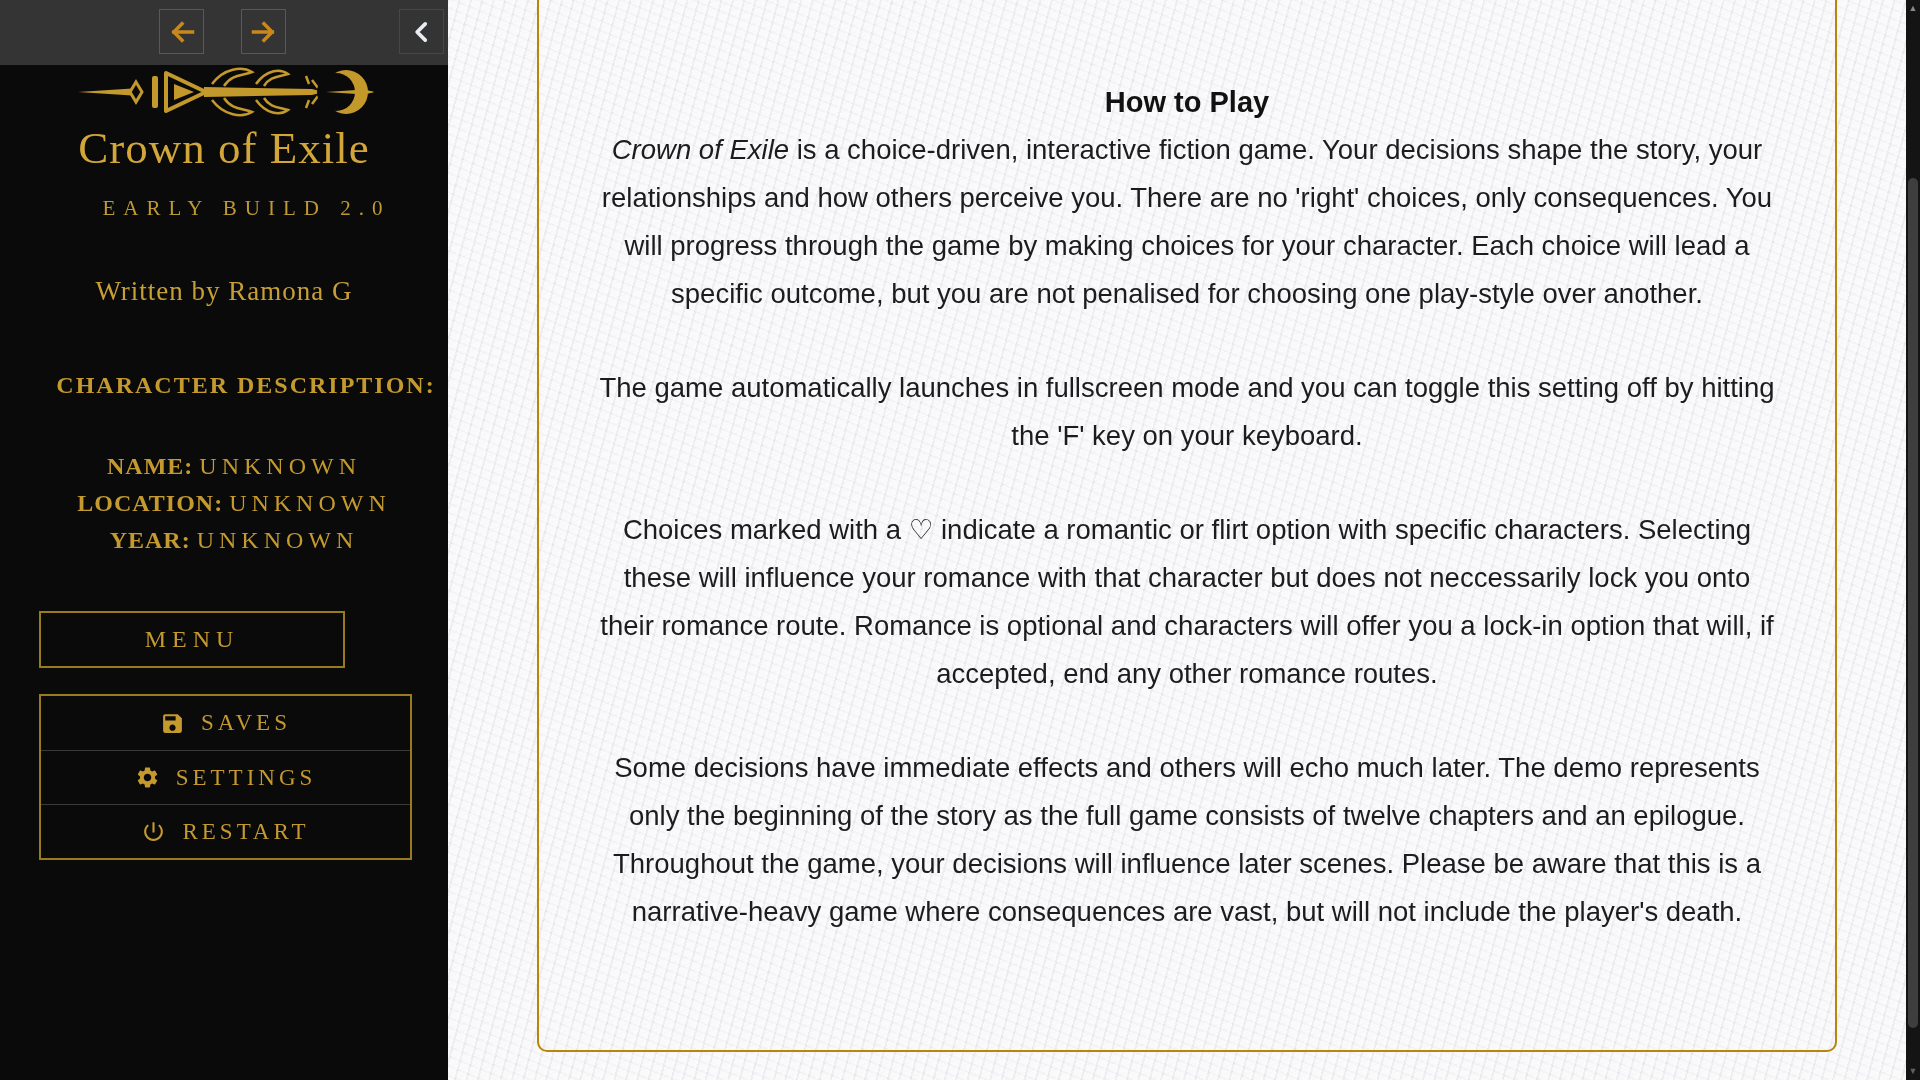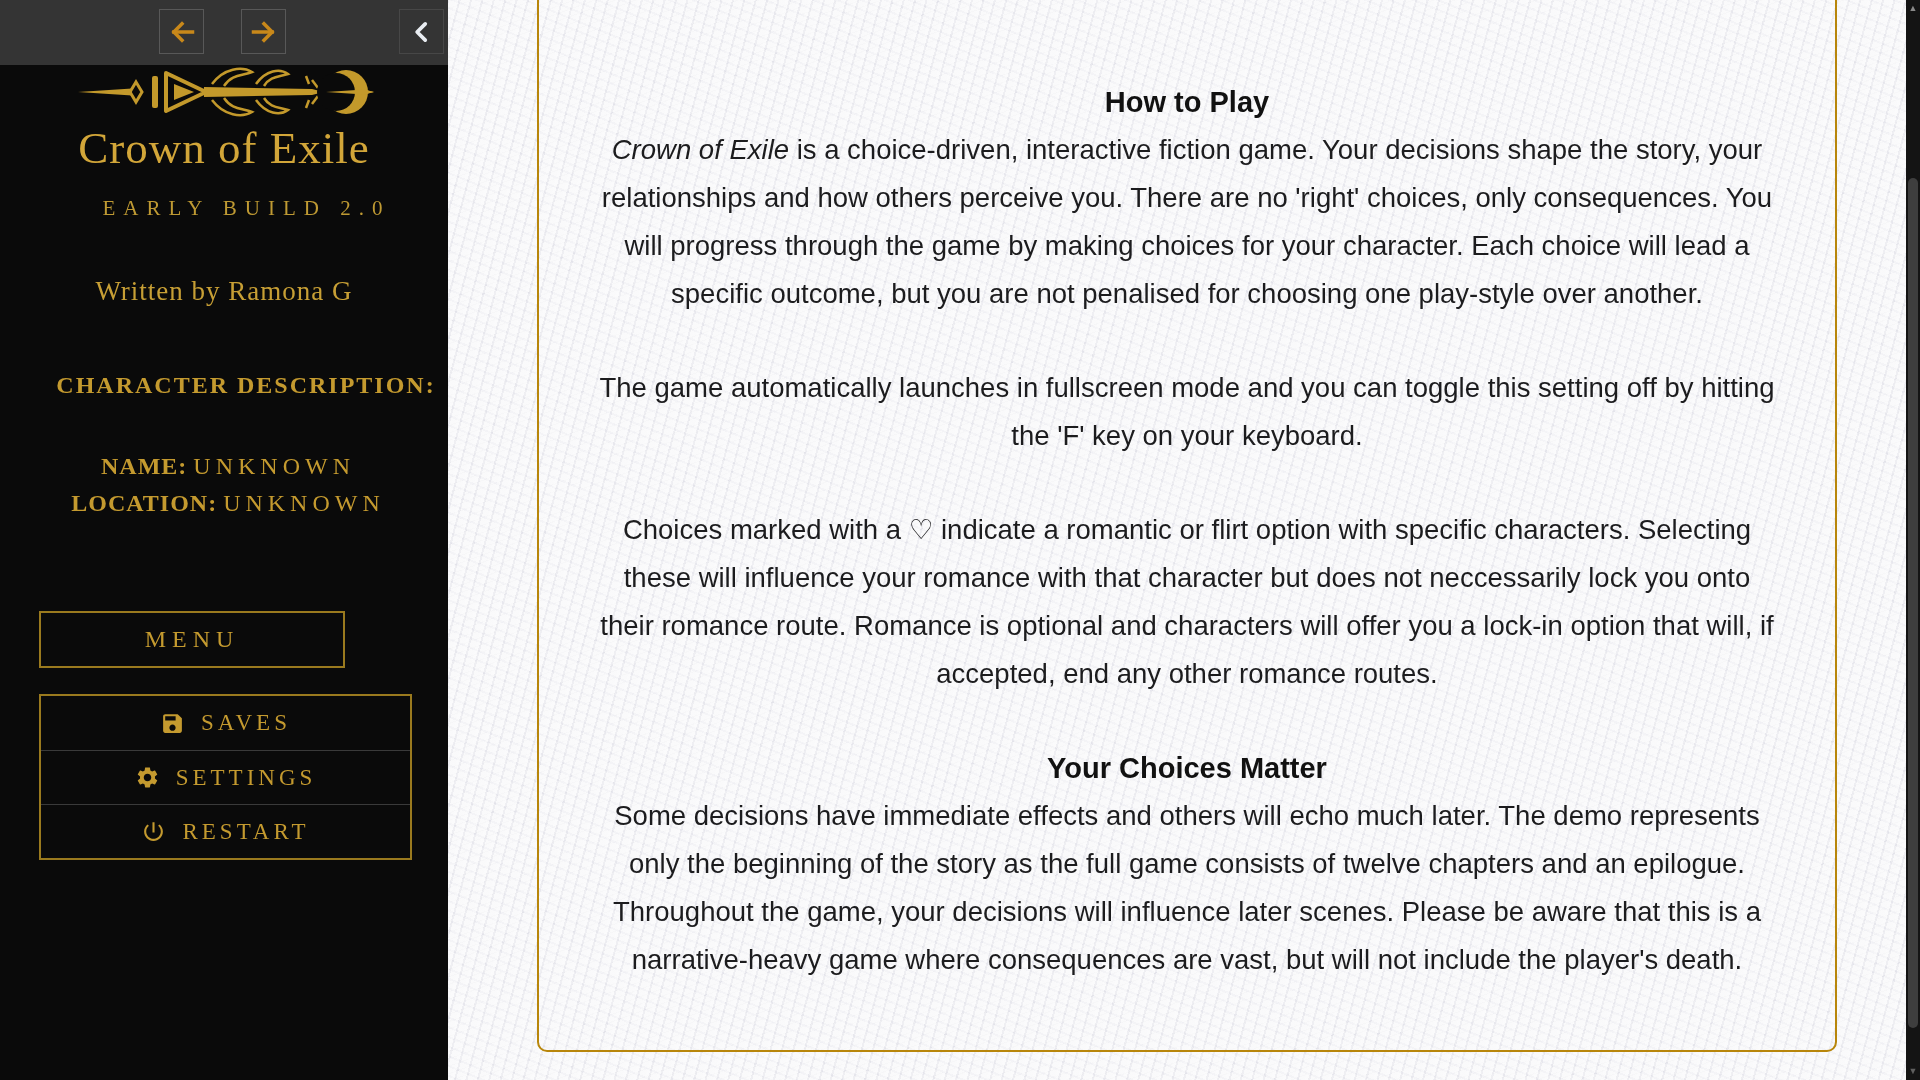--- a/index.html
+++ b/index.html
@@ -51,21 +51,21 @@
 
   .game-title { position:absolute; left:0; top:122px; width:448px; text-align:center;
     font-size:45px; font-weight:normal; color:#d2a639; letter-spacing:1px; }
   .build { position:absolute; left:0; top:196px; width:448px; text-align:center;
     font-size:21px; letter-spacing:8px; color:#bf9a33;padding-left:45px; }
   .author { position:absolute; left:0; top:276px; width:448px; text-align:center;
     font-size:27px; color:#c79f35; letter-spacing:1px; }
 
   .char-head { position:absolute; left:0; top:372px; width:448px; text-align:center;
     font-size:24px; font-weight:bold; letter-spacing:2px; color:#c49a2f;padding-left:44px; }
-  .char-rows { position:absolute; left:4px; top:448px; width:448px; text-align:center; }
+  .char-rows { position:absolute; left:10px; top:448px; width:448px; text-align:center; }
   .char-row { font-size:24px; line-height:37px; }
   .char-row .lbl { font-weight:bold; letter-spacing:1px; }
   .char-row .val { letter-spacing:5px; font-weight:normal; }
 
   .menu-btn { position:absolute; left:39px; top:611px; width:306px; height:57px;
     background:transparent; border:2px solid #9a7a1e; color:#c49a2f;
     font-family:"Liberation Serif", serif; font-size:24px; letter-spacing:6px; cursor:pointer; }
 
   .stack { position:absolute; left:39px; top:694px; width:373px; height:166px; border:2px solid #9a7a1e; }
   .stack-btn { width:100%; height:54px; background:transparent; border:none; border-top:1px solid #3a3a3a;
@@ -79,21 +79,20 @@
 
 <div class="screen">
 
   <div class="paper"></div>
 
   <div class="panel">
     <h2>How to Play</h2>
     <p><span class="em">Crown of Exile</span><span> is a choice-driven, interactive fiction game. Your decisions shape the story, your relationships and how others perceive you. There are no 'right' choices, only consequences. You will progress through the game by making choices for your character. Each choice will lead a specific outcome, but you are not penalised for choosing one play-style over another.</span></p>
     <p>The game automatically launches in fullscreen mode and you can toggle this setting off by hitting the 'F' key on your keyboard.</p>
     <p>Choices marked with a ♡ indicate a romantic or flirt option with specific characters. Selecting these will influence your romance with that character but does not neccessarily lock you onto their romance route. Romance is optional and characters will offer you a lock-in option that will, if accepted, end any other romance routes.</p>
-    <h2>Your Choices Matter</h2>
     <p class="last">Some decisions have immediate effects and others will echo much later. The demo represents only the beginning of the story as the full game consists of twelve chapters and an epilogue. Throughout the game, your decisions will influence later scenes. Please be aware that this is a narrative-heavy game where consequences are vast, but will not include the player's death.</p>
   </div>
 
   <aside class="sidebar">
     <div class="topbar">
       <button class="nav-btn back">
         <span class="icon">
           <svg width="28" height="28" viewBox="0 0 24 24" fill="none" stroke="#c8881a" stroke-width="3" stroke-linecap="square">
             <line x1="21" y1="12" x2="5" y2="12"></line>
               <polyline points="12 5 5 12 12 19" fill="none"></polyline>
@@ -146,20 +145,24 @@
     <div class="char-head">CHARACTER DESCRIPTION:</div>
     <div class="char-rows">
       <div class="char-row">
         <span class="lbl">NAME:</span>
         <span class="val">UNKNOWN</span>
       </div>
       <div class="char-row">
         <span class="lbl">LOCATION:</span>
         <span class="val">UNKNOWN</span>
       </div>
+      <div class="char-row">
+        <span class="lbl">YEAR:</span>
+        <span class="val">UNKNOWN</span>
+      </div>
     </div>
 
     <button class="menu-btn">MENU</button>
 
     <div class="stack">
       <button class="stack-btn">
         <span class="icon">
           <svg width="25" height="25" viewBox="0 0 24 24" fill="#c49a2f">
             <path d="M17 3H5c-1.11 0-2 .9-2 2v14c0 1.1.89 2 2 2h14c1.1 0 2-.9 2-2V7l-4-4zm-5 16c-1.66 0-3-1.34-3-3s1.34-3 3-3 3 1.34 3 3-1.34 3-3 3zm3-10H5V5h10v4z"></path>
           </svg>

